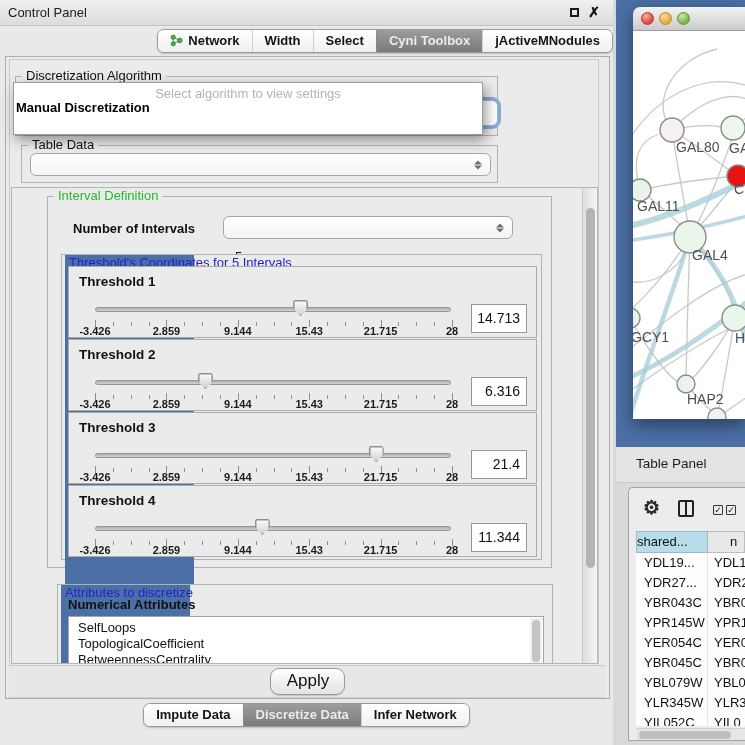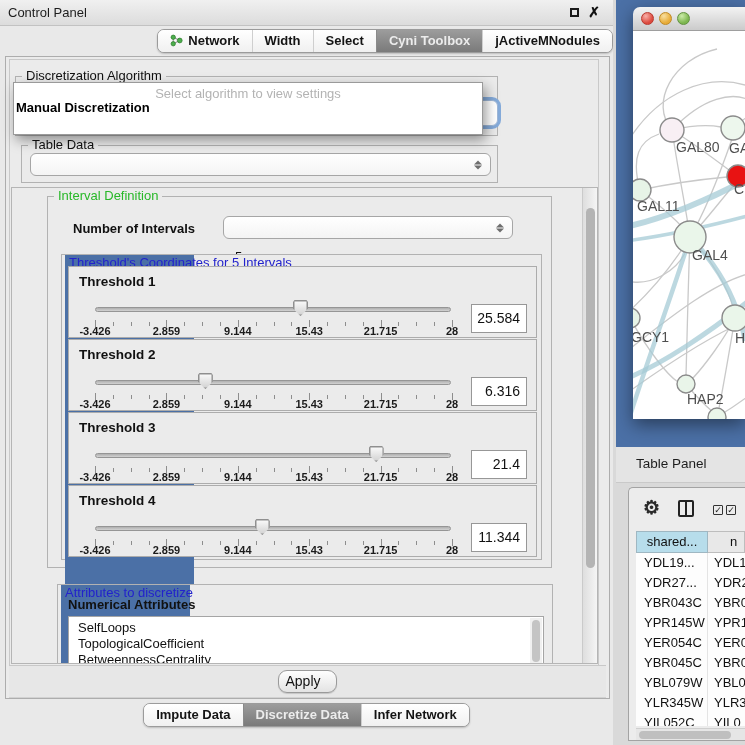--- a/index.html
+++ b/index.html
@@ -91,22 +91,22 @@
   .attr-list { position:absolute; left:10px; top:31px; width:476px; height:56px;
                background:#fff; border:1px solid #A5A5A5; overflow:hidden; }
   .attr-list .li { font-size:13px; color:#111; line-height:16px; padding-left:9px; }
   .attr-list .li:first-child { padding-top:3px; }
   .list-vscroll { position:absolute; right:1px; top:1px; bottom:1px; width:12px; background:#F0F0F0; }
   .list-vthumb { position:absolute; left:2px; top:2px; width:8px; height:42px; background:#C4C4C4; border-radius:4px; }
 
   .applybar { position:absolute; left:3px; right:3px; top:608px; height:33px; background:#E7E7E7;
               border-top:1px solid #C8C8C8; border-bottom:1px solid #D2D2D2;
               display:flex; align-items:center; justify-content:center; }
-  .apply-btn { font-family:"Liberation Sans",sans-serif; font-size:14px; color:#111;
-               padding:2px 15px 3px 6px; border:1px solid #9A9A9A; border-radius:9px;
+  .apply-btn { font-family:"Liberation Sans",sans-serif; font-size:17px; color:#111;
+               padding:2px 15px 3px 16px; border:1px solid #9A9A9A; border-radius:9px;
                background:linear-gradient(#FEFEFE,#E3E3E3); box-shadow:0 1px 1px rgba(0,0,0,.15); }
 
   
   .right { position:absolute; left:613px; top:0; width:132px; height:745px; background:#D9D9D9; }
   .blue { position:absolute; left:3px; top:0; width:129px; height:447px; background:#4B70A6; }
   .netwin { position:absolute; left:17px; top:7px; width:112px; height:412px;
             border-radius:7px 0 0 0; box-shadow:0 6px 18px rgba(0,0,0,.45); }
   .mac-bar { height:24px; background:linear-gradient(#F3F3F3,#CBCBCB);
              border-radius:7px 0 0 0; border-bottom:1px solid #9E9E9E; position:relative; }
   .dot { position:absolute; top:5px; width:13px; height:13px; border-radius:50%; }
@@ -126,21 +126,21 @@
   .tb-gear { position:absolute; left:14px; top:8px; font-size:19px; color:#2B2B2B; font-weight:bold; }
   .tb-cols { position:absolute; left:49px; top:12px; width:16px; height:17px; border:2px solid #222; border-radius:2px; }
   .tb-cols::after { content:""; position:absolute; left:5px; top:0; width:2px; height:13px; background:#222; }
   .tb-chk { position:absolute; top:17px; width:10px; height:10px; border:1.5px solid #333; border-radius:1px;
             font-size:9px; line-height:9px; text-align:center; color:#222; }
   .tb-chk.c1 { left:84px; } .tb-chk.c2 { left:97px; }
 
   .tp-table { position:absolute; left:7px; top:43px; right:0; bottom:0; }
   .thead { display:flex; height:22px; }
   .hc1 { width:72px; background:#B7DDEB; border:1px solid #9FB7C2; font-size:13px; color:#111;
-         text-align:center; line-height:20px; }
+         line-height:20px; }
   .hc2 { flex:1; background:#E8E8E8; border:1px solid #BDBDBD; border-left:none; font-size:13px; color:#111;
          line-height:20px; padding-left:22px; overflow:hidden; }
   .tbody { position:absolute; left:0; right:0; top:22px; height:173px; background:#FDFDFD; overflow:hidden; }
   .trow { display:flex; height:20px; line-height:20px; font-size:13px; color:#111; }
   .trow .c1 { width:72px; padding-left:8px; border-right:1px solid #E4E4E4; overflow:hidden; white-space:nowrap; }
   .trow .c2 { flex:1; padding-left:6px; overflow:hidden; white-space:nowrap; }
   .hscroll { position:absolute; left:0; right:0; top:197px; height:12px; background:#E6E6E6; border-top:1px solid #CFCFCF; }
   .hthumb { position:absolute; left:3px; top:2px; width:92px; height:8px; background:#BFBFBF; border-radius:4px; }
 </style>
 </head>
@@ -250,21 +250,21 @@
                   <span class="tick major" style="left: 100%;"></span>
                 </div>
               <div class="sl-ticklabels">
                   <span style="left: 0%;">-3.426</span>
                   <span style="left: 20%;">2.859</span>
                   <span style="left: 40%;">9.144</span>
                   <span style="left: 60%;">15.43</span>
                   <span style="left: 80%;">21.715</span>
                   <span style="left: 100%;">28</span>
                 </div>
-              <div class="thr-value">25.584</div>
+              <div class="thr-value">14.713</div>
             </div>
             <div class="thr-row r1">
               <div class="thr-label">Threshold 2</div>
               <div class="sl-track"></div>
               <div class="sl-thumb" style="left: 128.9px;"></div>
               <div class="sl-ticks">
                   <span class="tick major" style="left: 0%;"></span>
                   <span class="tick" style="left: 5%;"></span>
                   <span class="tick" style="left: 10%;"></span>
                   <span class="tick" style="left: 15%;"></span>

